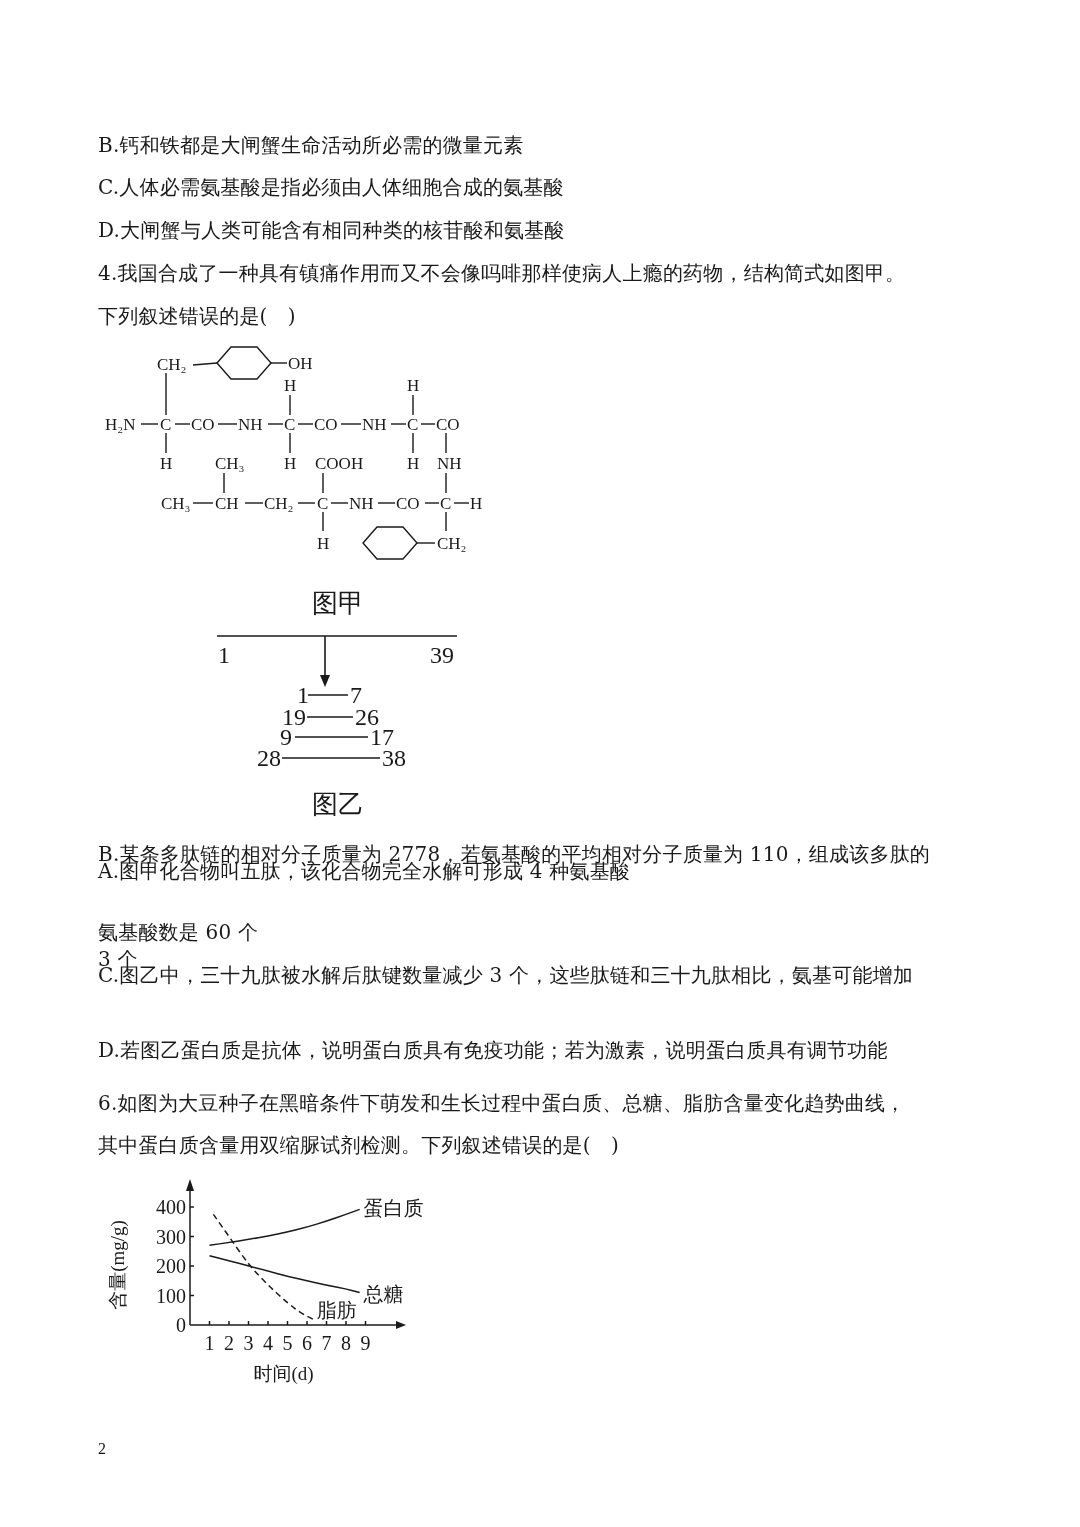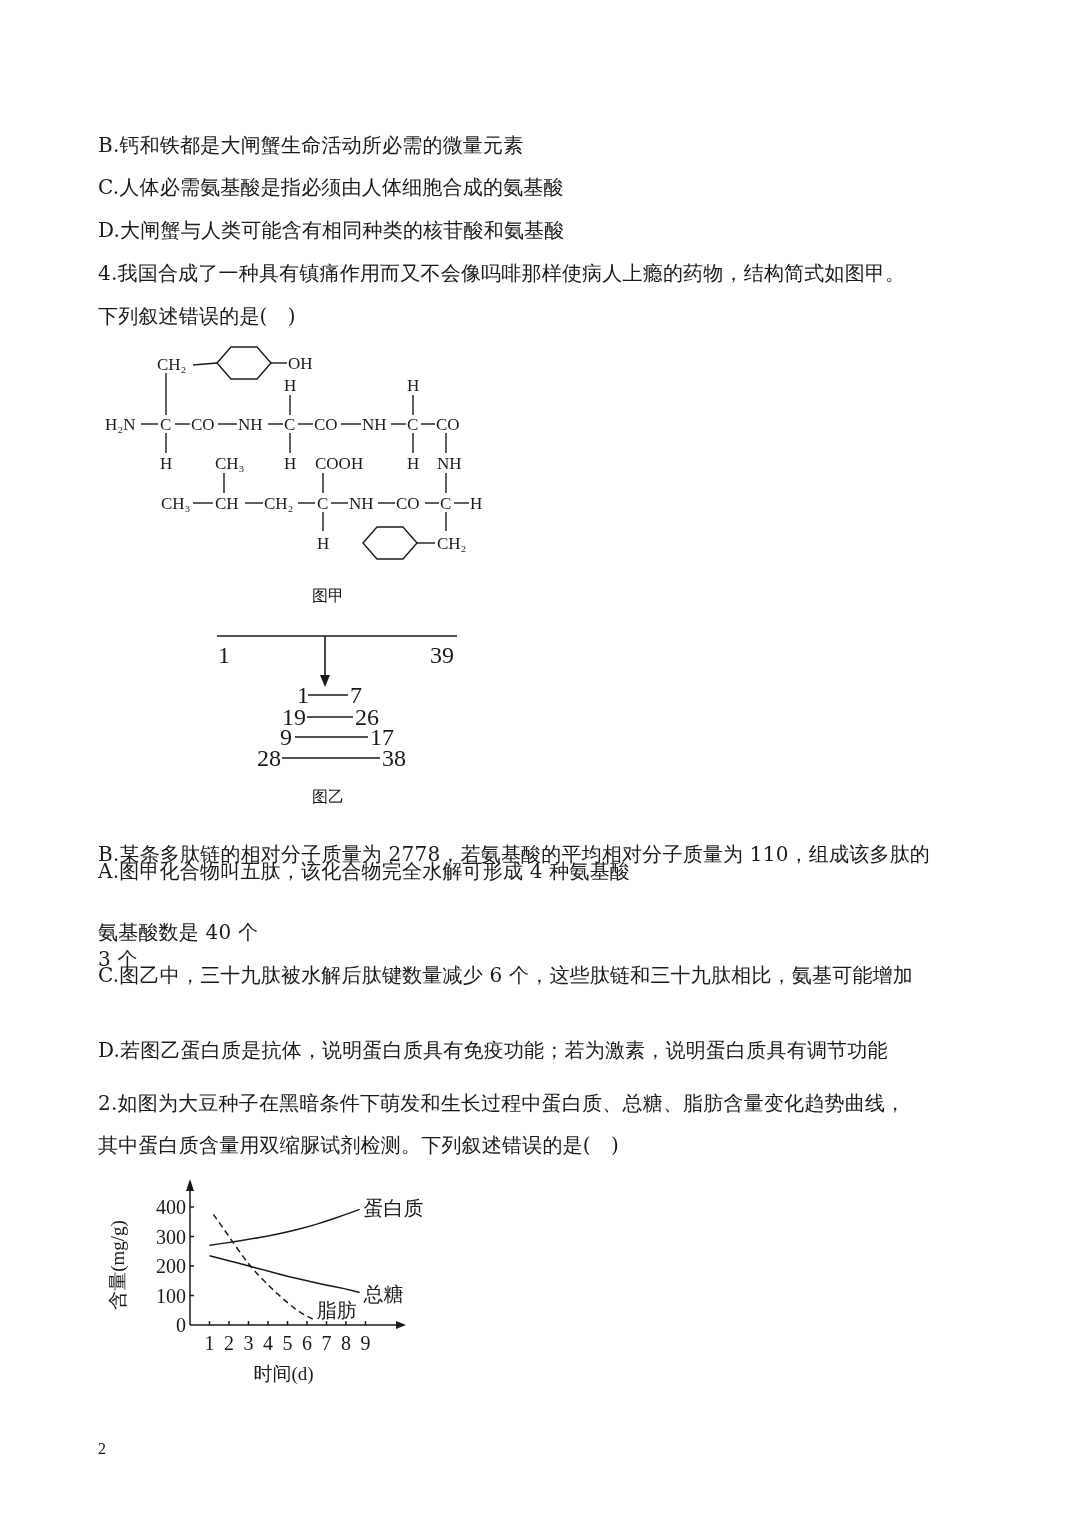--- a/index.html
+++ b/index.html
@@ -1,19 +1,19 @@
 <!DOCTYPE html>
 <html><head>
 <meta charset="utf-8">
 <style>
   html, body { margin:0; padding:0; background:#ffffff; }
   body { width:1080px; height:1527px; position:relative; overflow:hidden;
          font-family: "DejaVu Serif", "Liberation Serif", serif; color:#1a1a1a; }
   .line { position:absolute; left:98px; font-size:20px; line-height:28px; white-space:nowrap; letter-spacing:0.2px; }
-  .caption { position:absolute; font-size:16px; font-family:"DejaVu Sans", sans-serif; }
+  .caption { position:absolute; font-size:26px; font-family:"DejaVu Sans", sans-serif; }
   .pagenum { position:absolute; left:98px; top:1440px; font-size:16px; font-family:"Liberation Serif", serif; }
   svg text { font-family: "Liberation Serif", "DejaVu Serif", serif; fill:#1a1a1a; }
 </style>
 </head>
 <body>
 
 <div class="line" style="top:131px">B.钙和铁都是大闸蟹生命活动所必需的微量元素</div>
 <div class="line" style="top:173px">C.人体必需氨基酸是指必须由人体细胞合成的氨基酸</div>
 <div class="line" style="top:216px">D.大闸蟹与人类可能含有相同种类的核苷酸和氨基酸</div>
 <div class="line" style="top:259px">4.我国合成了一种具有镇痛作用而又不会像吗啡那样使病人上瘾的药物，结构简式如图甲。</div>
@@ -113,25 +113,25 @@
     <text x="80" y="120">9</text>
     <text x="170" y="120">17</text>
     <text x="57" y="141">28</text>
     <text x="182" y="141">38</text>
   </g>
 </svg>
 <div class="caption" style="left:312px;top:787px">图乙</div>
 
 <div class="line" style="top:857px">A.图甲化合物叫五肽，该化合物完全水解可形成 4 种氨基酸</div>
 <div class="line" style="top:840px">B.某条多肽链的相对分子质量为 2778，若氨基酸的平均相对分子质量为 110，组成该多肽的</div>
-<div class="line" style="top:918px">氨基酸数是 40 个</div>
-<div class="line" style="top:961px">C.图乙中，三十九肽被水解后肽键数量减少 6 个，这些肽链和三十九肽相比，氨基可能增加</div>
+<div class="line" style="top:918px">氨基酸数是 60 个</div>
+<div class="line" style="top:961px">C.图乙中，三十九肽被水解后肽键数量减少 3 个，这些肽链和三十九肽相比，氨基可能增加</div>
 <div class="line" style="top:945px">3 个</div>
 <div class="line" style="top:1036px">D.若图乙蛋白质是抗体，说明蛋白质具有免疫功能；若为激素，说明蛋白质具有调节功能</div>
-<div class="line" style="top:1089px">2.如图为大豆种子在黑暗条件下萌发和生长过程中蛋白质、总糖、脂肪含量变化趋势曲线，</div>
+<div class="line" style="top:1089px">6.如图为大豆种子在黑暗条件下萌发和生长过程中蛋白质、总糖、脂肪含量变化趋势曲线，</div>
 <div class="line" style="top:1131px">其中蛋白质含量用双缩脲试剂检测。下列叙述错误的是(　)</div>
 
 <svg id="chart" style="position:absolute;left:100px;top:1175px" width="330" height="215" viewBox="0 0 330 215">
   <g id="chart-axes" stroke="#1a1a1a" stroke-width="1.5" fill="#1a1a1a">
       <line x1="90" y1="150" x2="90" y2="12"></line>
       <polygon points="86,16 94,16 90,4" stroke="none"></polygon>
       <line x1="90" y1="150" x2="300" y2="150"></line>
       <polygon points="296,146 296,154 306,150" stroke="none"></polygon>
       <line x1="90" y1="120.5" x2="94" y2="120.5"></line>
       <line x1="90" y1="91" x2="94" y2="91"></line>

